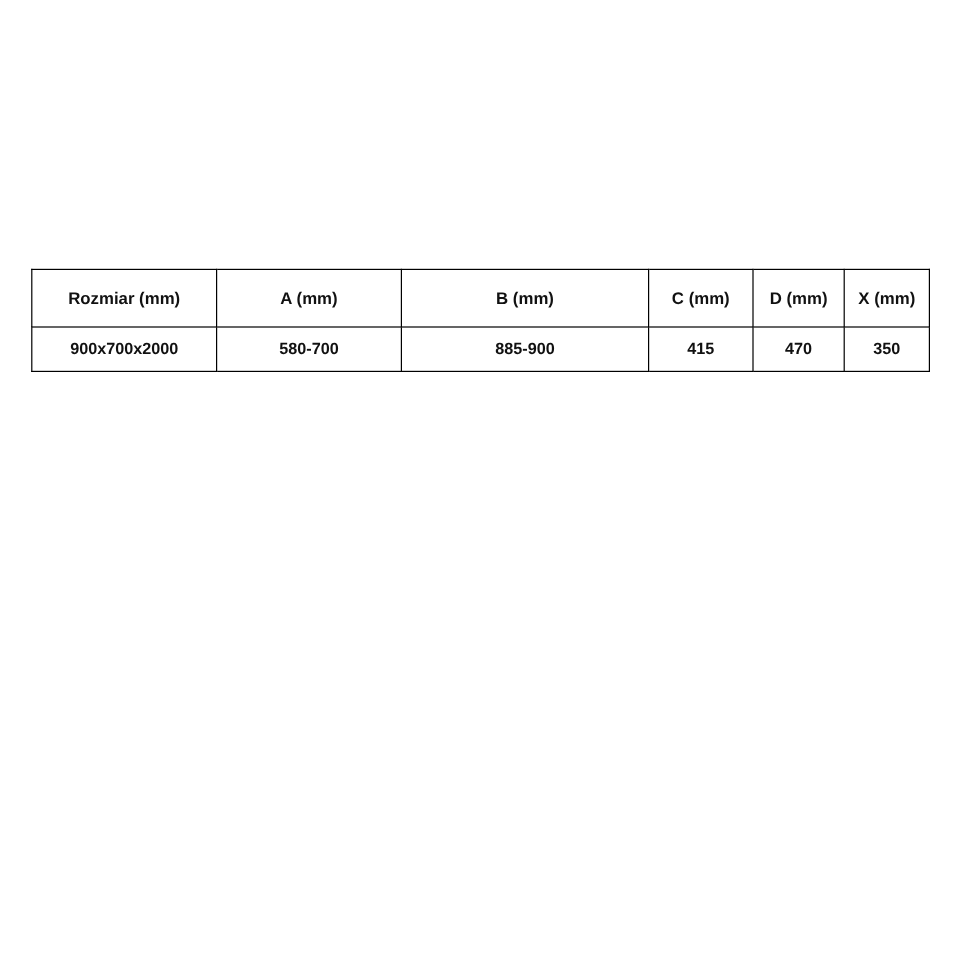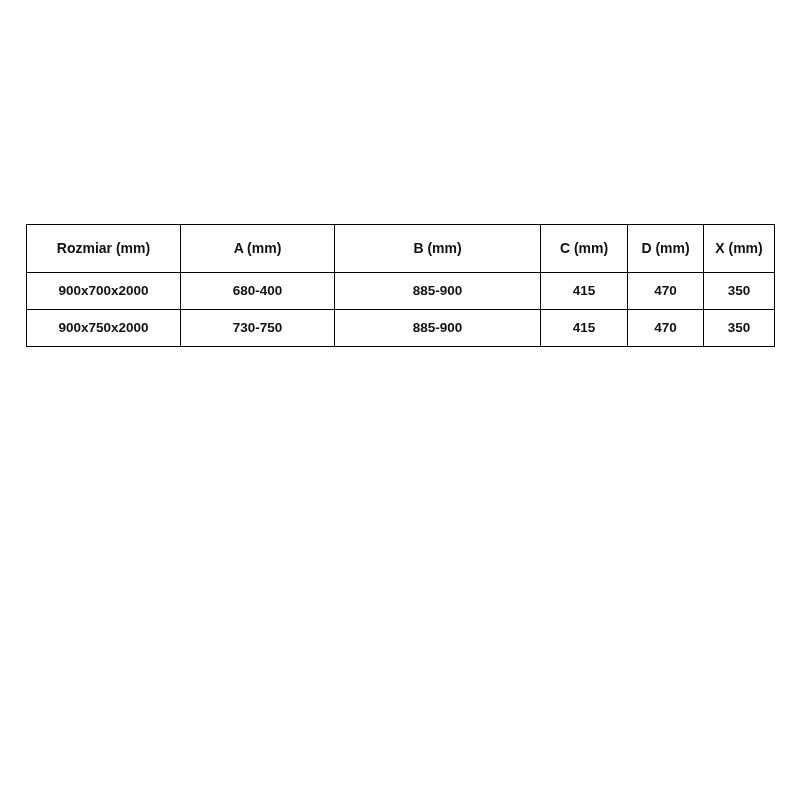--- a/index.html
+++ b/index.html
@@ -82,29 +82,21 @@
           <th>A (mm)</th>
           <th>B (mm)</th>
           <th>C (mm)</th>
           <th>D (mm)</th>
           <th>X (mm)</th>
         </tr>
       </thead>
       <tbody>
         <tr>
           <td>900x700x2000</td>
-          <td>680-400</td>
-          <td>885-900</td>
-          <td>415</td>
-          <td>470</td>
-          <td>350</td>
-        </tr>
-        <tr>
-          <td>900x750x2000</td>
-          <td>730-750</td>
+          <td>580-700</td>
           <td>885-900</td>
           <td>415</td>
           <td>470</td>
           <td>350</td>
         </tr>
       </tbody>
     </table>
   </div>
 </div>
 

